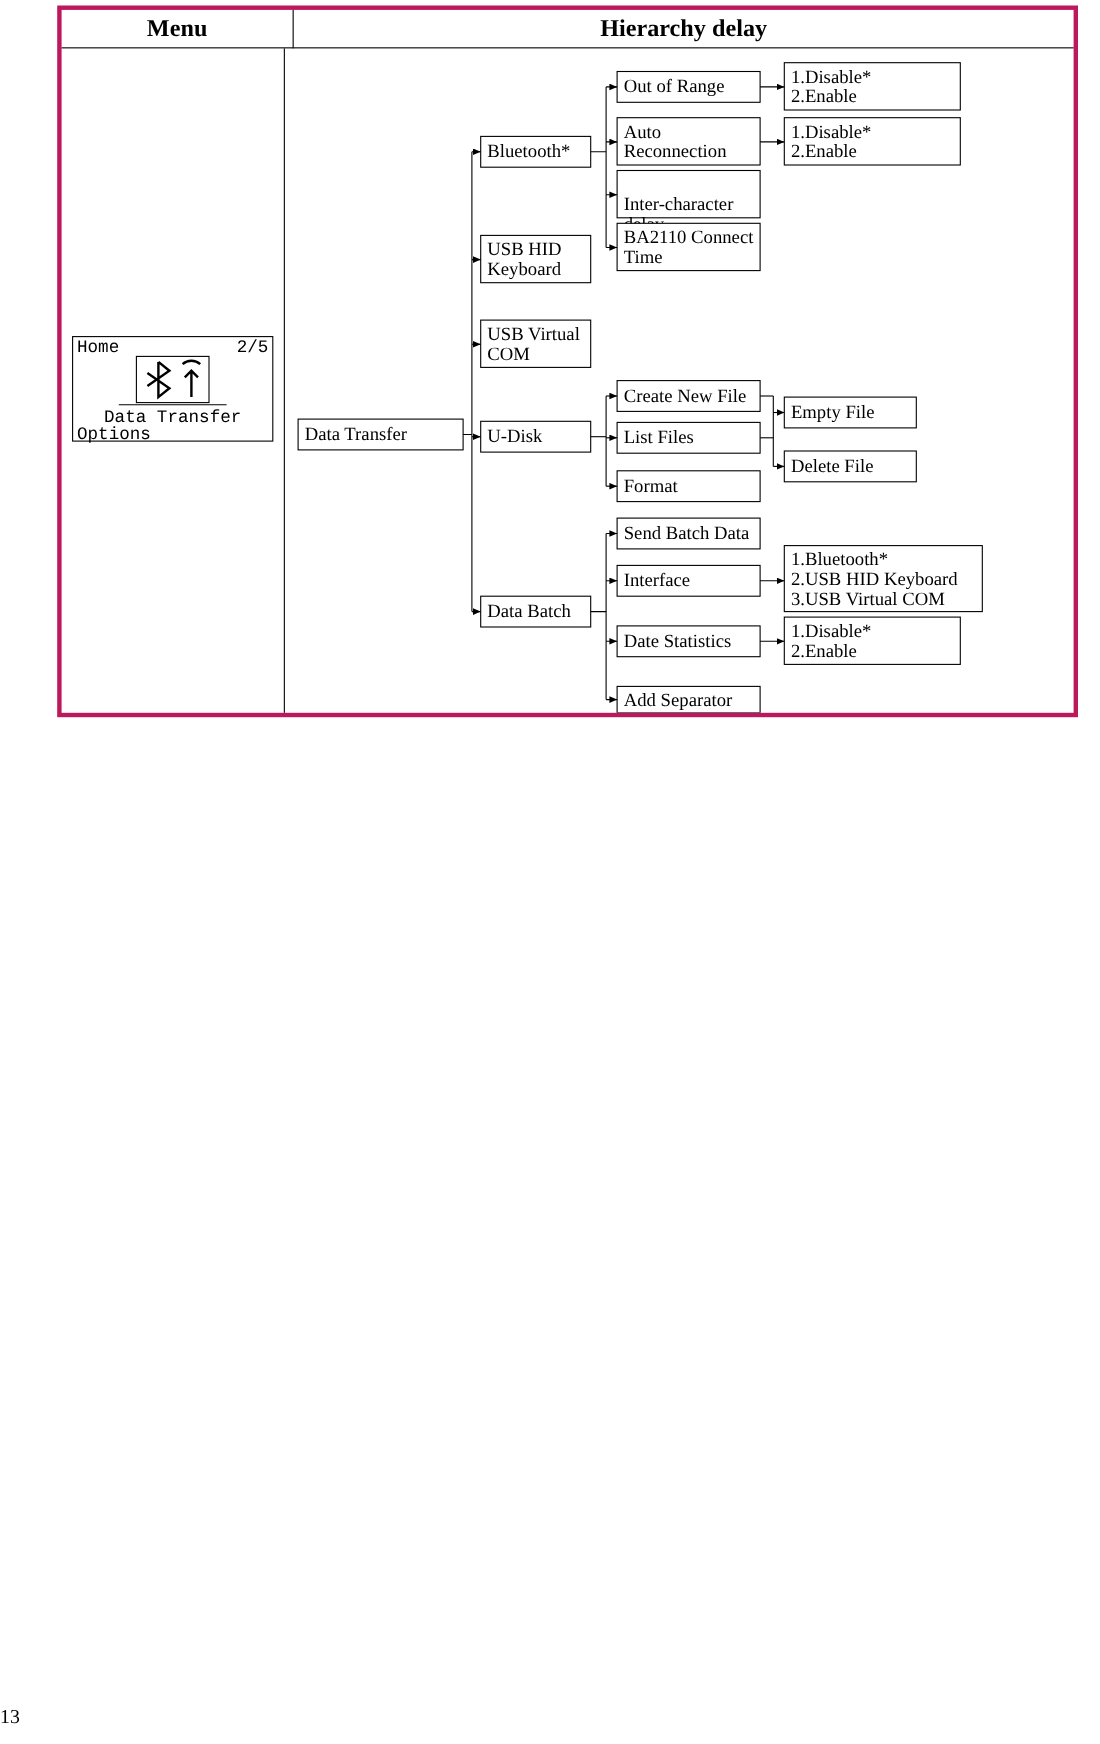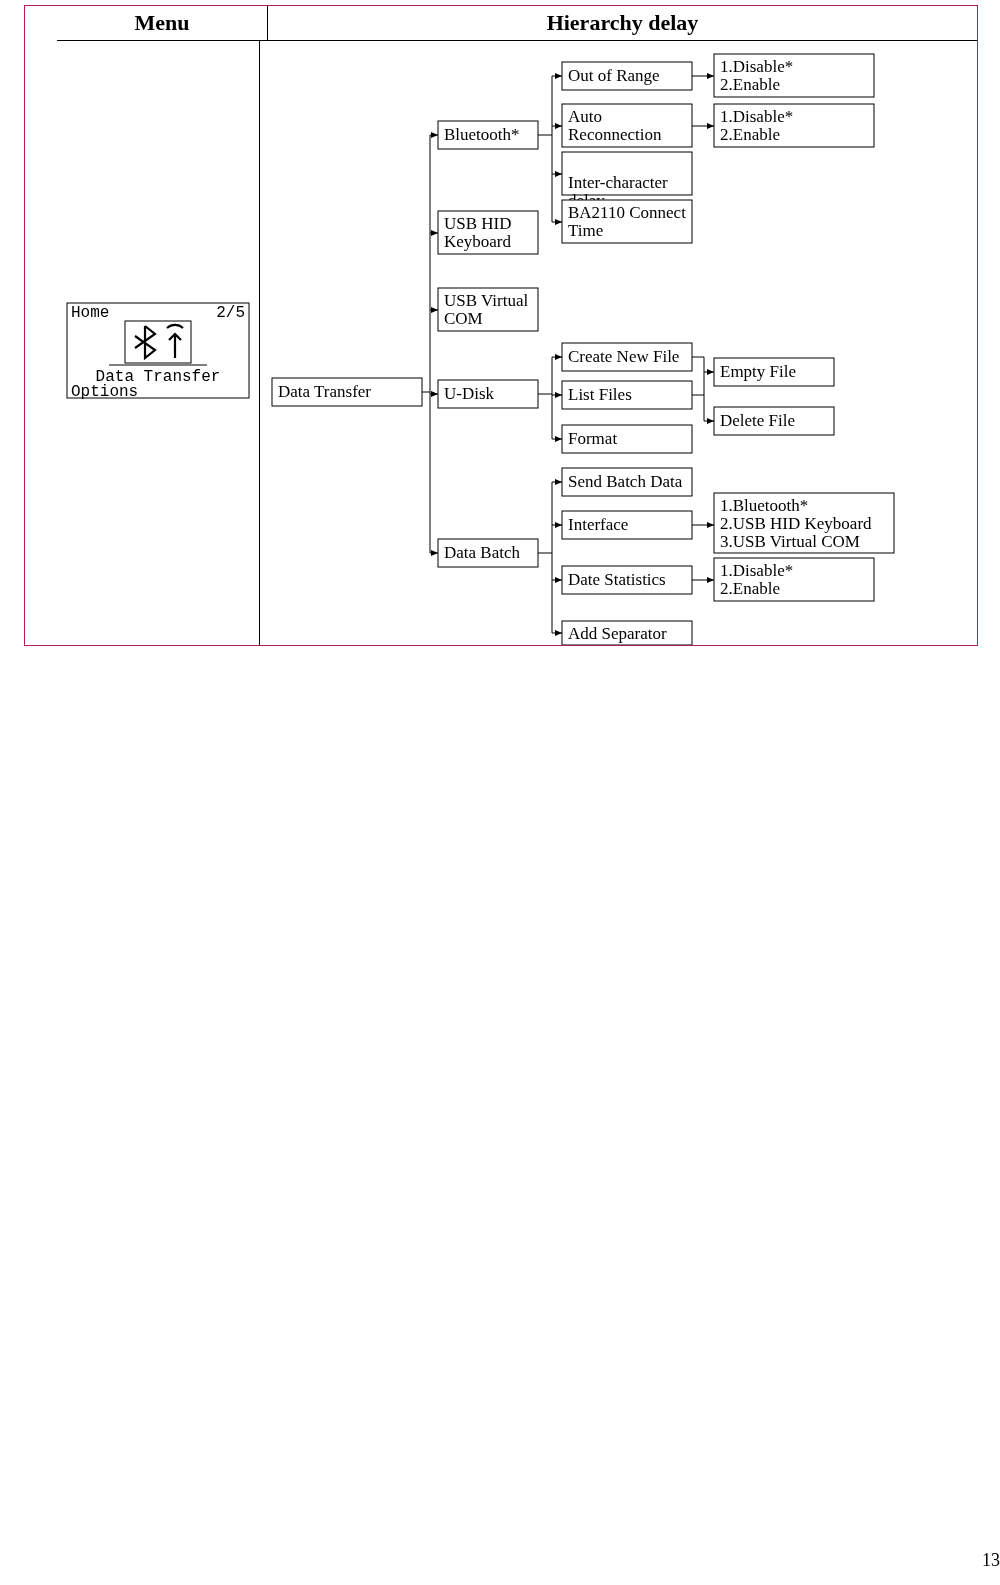--- a/index.html
+++ b/index.html
@@ -1,29 +1,29 @@
 <!DOCTYPE html>
 <html><head>
 <meta charset="utf-8">
 <style>
   html,body{margin:0;padding:0;background:#fff;font-family:"Times New Roman",serif;color:#000;}
   .page{width:1000px;height:1585px;position:relative;}
-  .grid{position:absolute;left:24px;top:5px;width:920px;border:1px solid #be185d;padding-left:32px;}
+  .grid{position:absolute;left:52px;top:5px;width:920px;border:4px solid #be185d;}
   .hdr{display:flex;}
   .hdr .cell{border-bottom:1px solid #000;padding:4px 4px;font-size:22px;font-weight:bold;text-align:center;}
   .col-menu{width:202px;border-right:1px solid #000;}
   .col-chart{flex:1;}
   .body{display:flex;}
   .body .menu-pane{width:202px;border-right:1px solid #000;height:604px;position:relative;}
   .body .chart-pane{flex:1;height:604px;position:relative;}
   svg{display:block;}
   .box{fill:#fff;stroke:#000;stroke-width:1;}
   .txt{font-family:"Times New Roman",serif;font-size:17px;fill:#000;}
   .mono{font-family:"Courier New",monospace;font-size:16px;fill:#000;}
-  .pagenum{position:absolute;left:0;width:1000px;top:1550px;text-align:right;font-size:18px;}
+  .pagenum{position:absolute;left:0;width:1000px;top:1550px;text-align:left;font-size:18px;}
 </style>
 </head>
 <body>
 
 <div class="page">
   <div class="grid">
     <div class="hdr">
       <div class="cell col-menu">Menu</div>
       <div class="cell col-chart">Hierarchy delay</div>
     </div>

